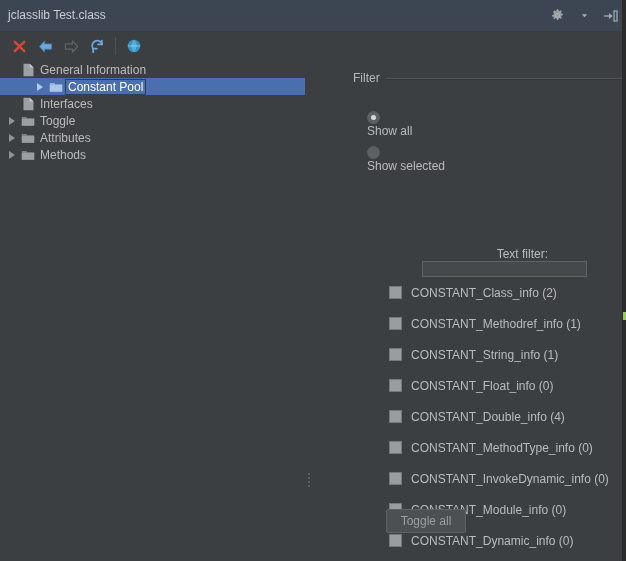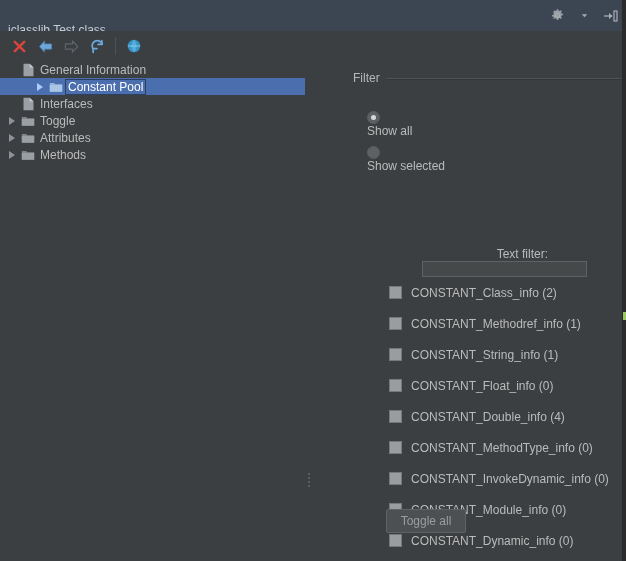--- a/index.html
+++ b/index.html
@@ -24,21 +24,21 @@
   
   .titlebar {
     position: absolute;
     left: 0; top: 0;
     width: 626px; height: 31px;
     background: #3c4653;
     box-sizing: border-box;
   }
   .titlebar-title {
     position: absolute;
-    left: 8px; top: 23px;
+    left: 8px; top: 8px;
     font-size: 12px;
     color: #c8cdd3;
     white-space: nowrap;
   }
   .titlebar-actions {
     position: absolute;
     right: 6px; top: 0;
     height: 31px;
     display: flex;
     align-items: center;

